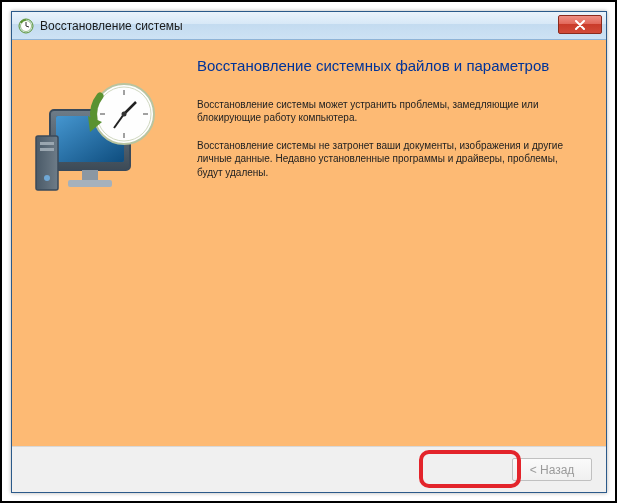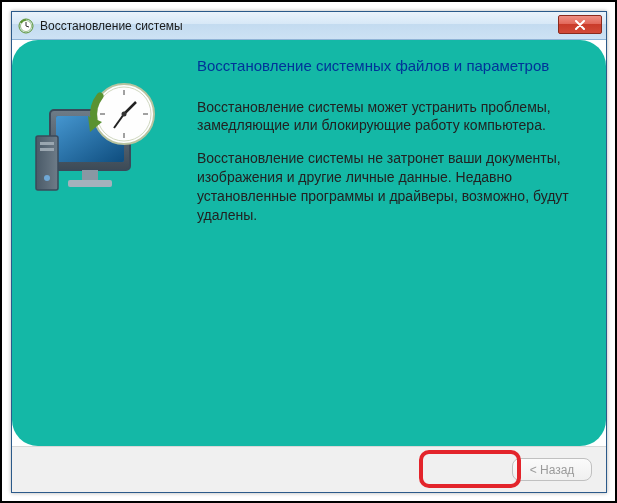--- a/index.html
+++ b/index.html
@@ -60,44 +60,43 @@
     justify-content: center;
     cursor: pointer;
   }
   .close-btn svg { display:block; }
   .content {
     position: absolute;
     top: 28px;
     left: 0;
     right: 0;
     bottom: 46px;
-    background: #14b8a6;
+    background: #fdba74;
     padding: 14px 20px 10px 20px;
     display: flex;
-    border-radius: 26px;
   }
   .illustration {
     width: 165px;
     flex-shrink: 0;
     padding-top: 24px;
   }
   .text-area {
     flex: 1;
     padding-right: 10px;
   }
   .heading {
     font-size: 15px;
     color: #003399;
     font-weight: normal;
     line-height: 1.3;
     margin-bottom: 22px;
     margin-top: 2px;
   }
   .para {
-    font-size: 14px;
+    font-size: 10px;
     color: #222;
     line-height: 1.35;
     margin-bottom: 14px;
   }
   .footer {
     position: absolute;
     bottom: 0;
     left: 0;
     right: 0;
     height: 46px;
@@ -118,21 +117,20 @@
     border: 1px solid #8e8e8e;
     border-radius: 2px;
     cursor: pointer;
     padding: 0 12px;
   }
   .btn:disabled {
     color: #9a9a9a;
     border-color: #c0c0c0;
     background: linear-gradient(to bottom, #fafafa, #f0f0f0);
     cursor: default;
-    border-radius: 8px;
   }
   .btn-default {
     border-color: #4a90d9;
     box-shadow: 0 0 0 1px #b5d7f7 inset;
   }
   .highlight-ring {
     position: absolute;
     border: 4px solid #e3242b;
     border-radius: 10px;
     pointer-events: none;
@@ -211,21 +209,21 @@
                 <stop offset="0" stop-color="#4a5a68"></stop>
                 <stop offset="1" stop-color="#6e7c88"></stop>
               </linearGradient>
             </defs>
           </svg>
         </div>
       </div>
       <div class="text-area">
         <h1 class="heading">Восстановление системных файлов и параметров</h1>
         <p class="para">Восстановление системы может устранить проблемы, замедляющие или блокирующие работу компьютера.</p>
-        <p class="para">Восстановление системы не затронет ваши документы, изображения и другие личные данные. Недавно установленные программы и драйверы, возможно, будут удалены.</p>
+        <p class="para">Восстановление системы не затронет ваши документы, изображения и другие личные данные. Недавно установленные программы и драйверы, проблемы, будут удалены.</p>
       </div>
     </div>
 
     <div class="footer">
       <button class="btn" disabled="">&lt; Назад</button>
     </div>
 
     <div class="highlight-ring" style="left:407px; top:438px; width:102px; height:38px;"></div>
 
   </div>

